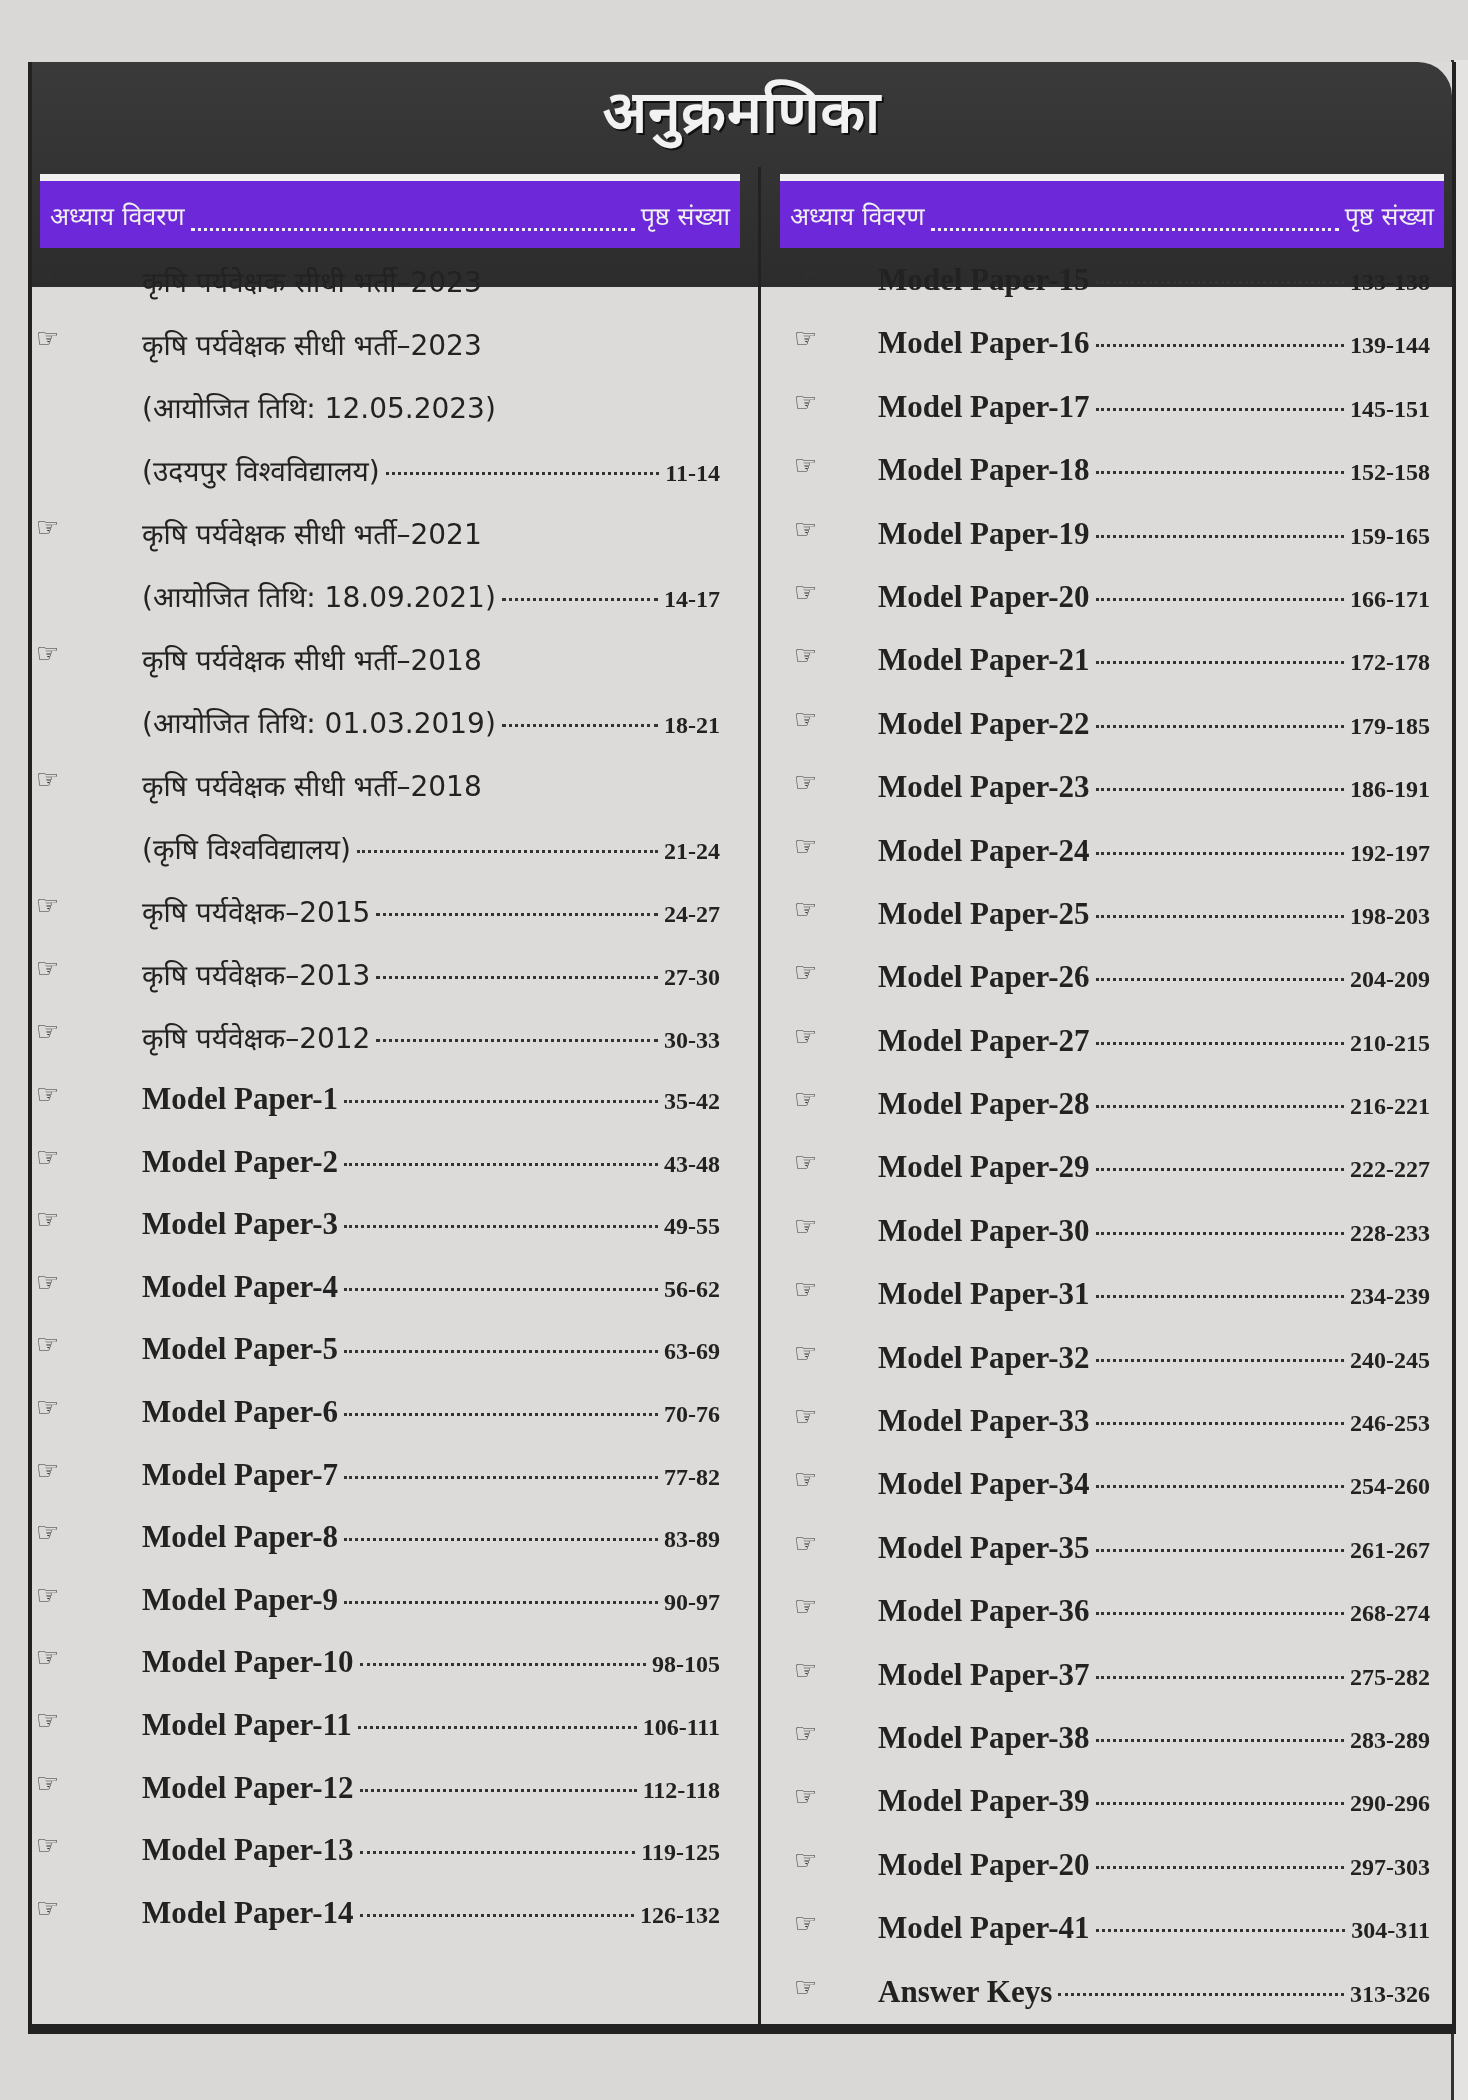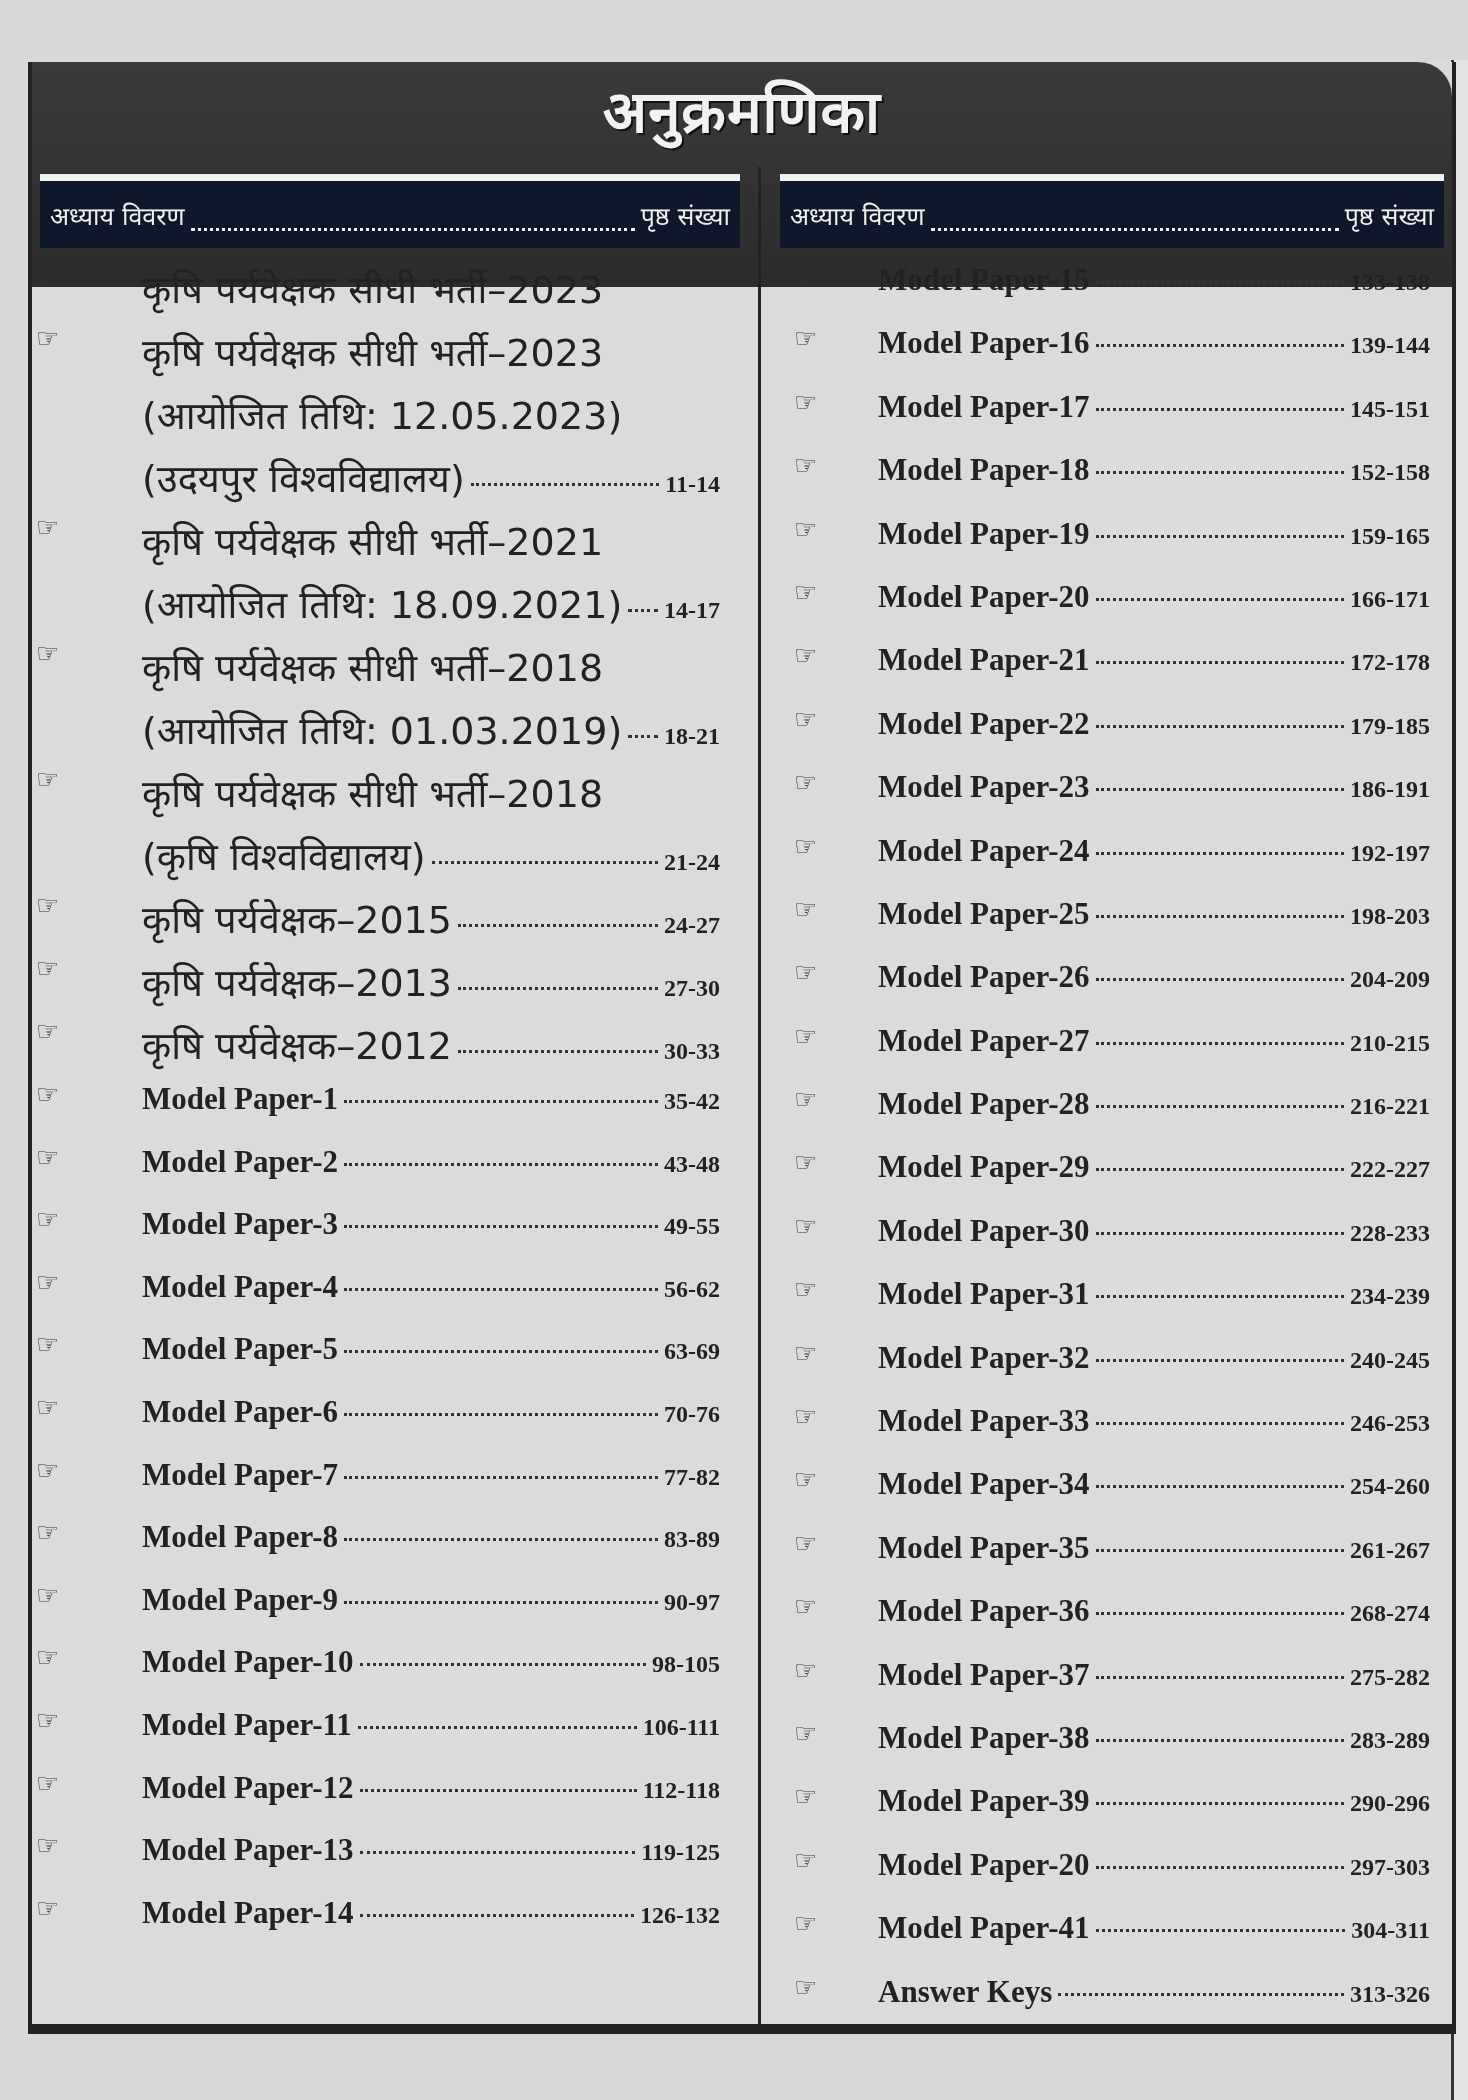--- a/index.html
+++ b/index.html
@@ -28,21 +28,21 @@
   }
   .banner-title {
     position: absolute; left: 0; right: 0; top: 8px; text-align: center;
     font-family: "DejaVu Sans", sans-serif; font-weight: bold;
     font-size: 58px; color: #f2f2f2; letter-spacing: 1px;
     text-shadow: 2px 2px 0 #111;
   }
   .col-head {
     position: absolute; top: 112px; height: 74px;
     border-top: 7px solid #f0f0f0;
-    background: #0f172a;
+    background: #6d28d9;
     display: flex; align-items: center; justify-content: space-between;
     padding: 4px 10px; box-sizing: border-box;
     font-family: "DejaVu Sans", sans-serif; color: #f0f0f0; font-size: 25px;
   }
   .col-head.left { left: 8px; width: 700px; }
   .col-head.right { left: 748px; width: 664px; border-radius: 0 0 0 0; }
   .col-head .dots {
     flex: 1; margin: 0 6px; height: 18px;
     border-bottom: 3px dotted #f0f0f0; align-self: center; transform: translateY(6px);
   }
@@ -56,21 +56,21 @@
   .col-body.right { left: 740px; width: 670px; }
   .entry { display: flex; align-items: flex-start; }
   .hand {
     width: 60px; flex: 0 0 60px; font-size: 26px; color: #333;
     font-family: "DejaVu Sans", sans-serif; padding-left: 4px; line-height: 1;
   }
   .lines { flex: 1; }
   .line {
     display: flex; align-items: baseline; height: 63px;
   }
-  .hin { font-family: "DejaVu Sans", sans-serif; font-size: 38px; color: #222; padding-left: 46px; }
+  .hin { font-family: "DejaVu Sans", sans-serif; font-size: 28px; color: #222; padding-left: 46px; }
   .mp { font-family: "Liberation Serif", serif; font-weight: bold; font-size: 31px; color: #222; padding-left: 46px; }
   .leader { flex: 1; border-bottom: 3px dotted #333; margin: 0 6px; transform: translateY(-6px); }
   .pg { font-family: "Liberation Serif", serif; font-weight: bold; font-size: 24px; color: #222; white-space: nowrap; padding-right: 12px; }
   .col-body.right .hand { width: 40px; flex-basis: 40px; padding-left: 22px; }
   .col-body.right .mp { padding-left: 44px; }
   .col-body.right .line { height: 63.4px; }
   .col-body.left .mp-line { height: 62.6px; text-align: right; }
 </style>
 </head>
 <body>

